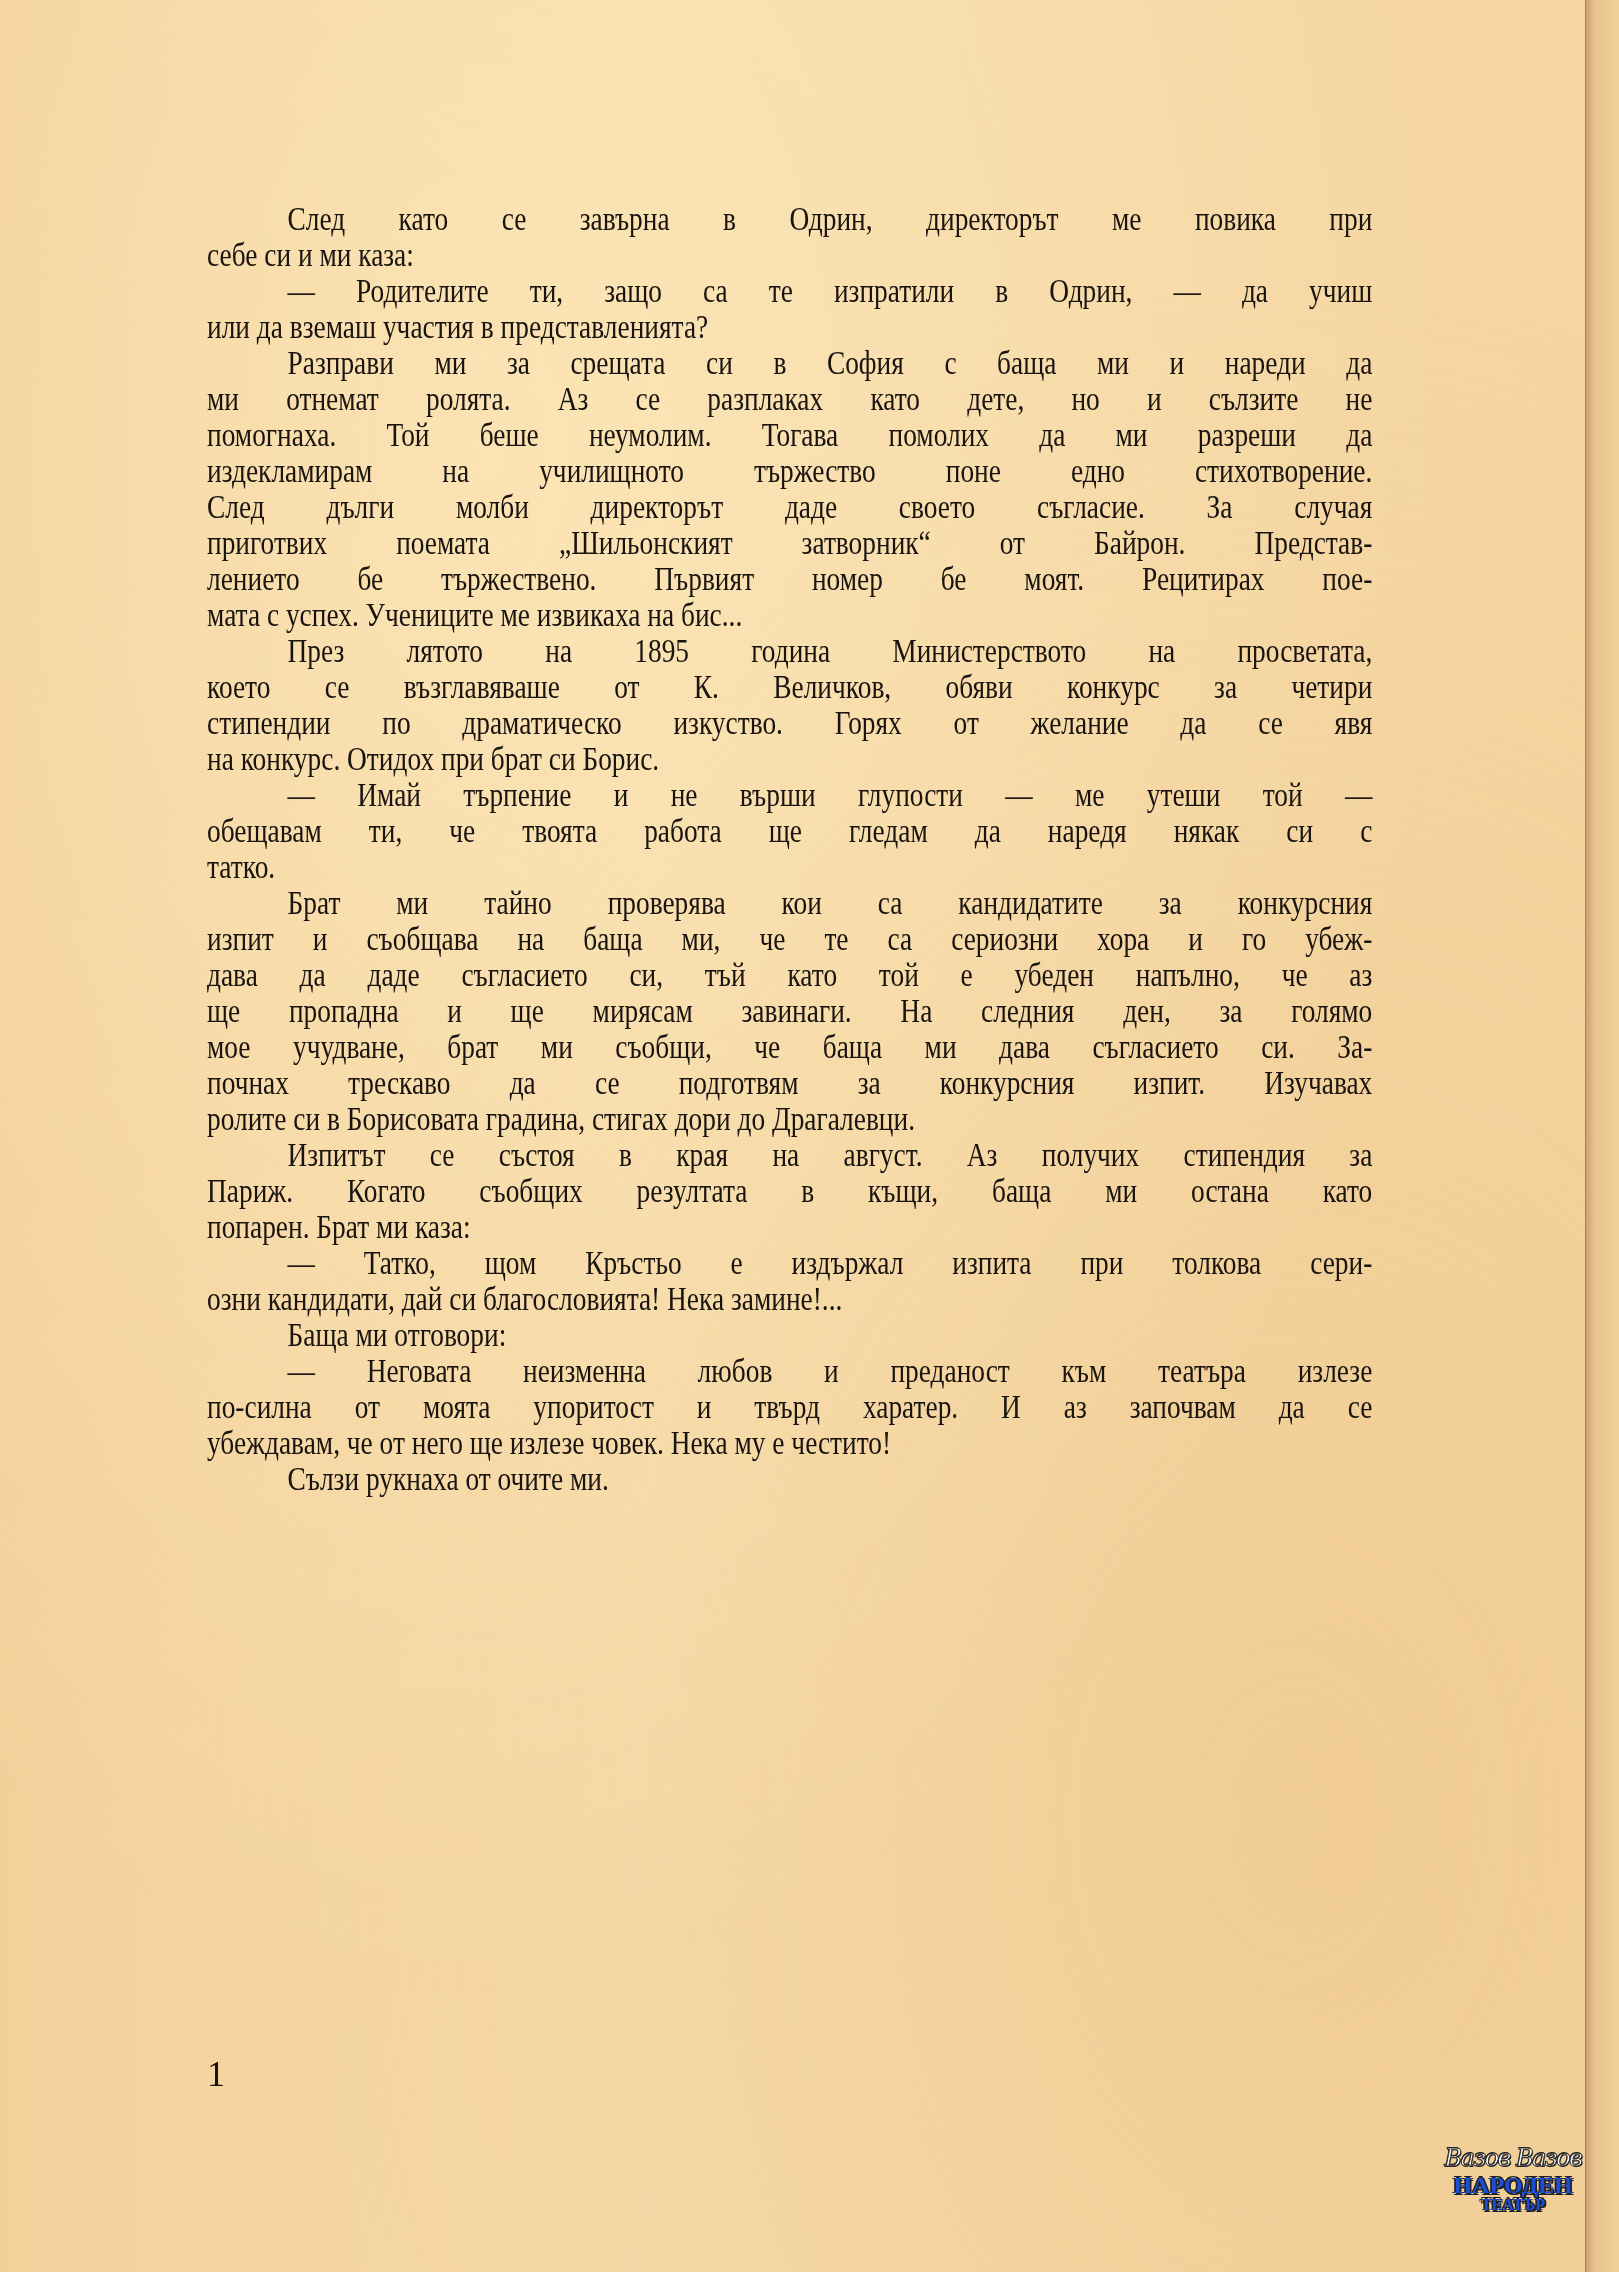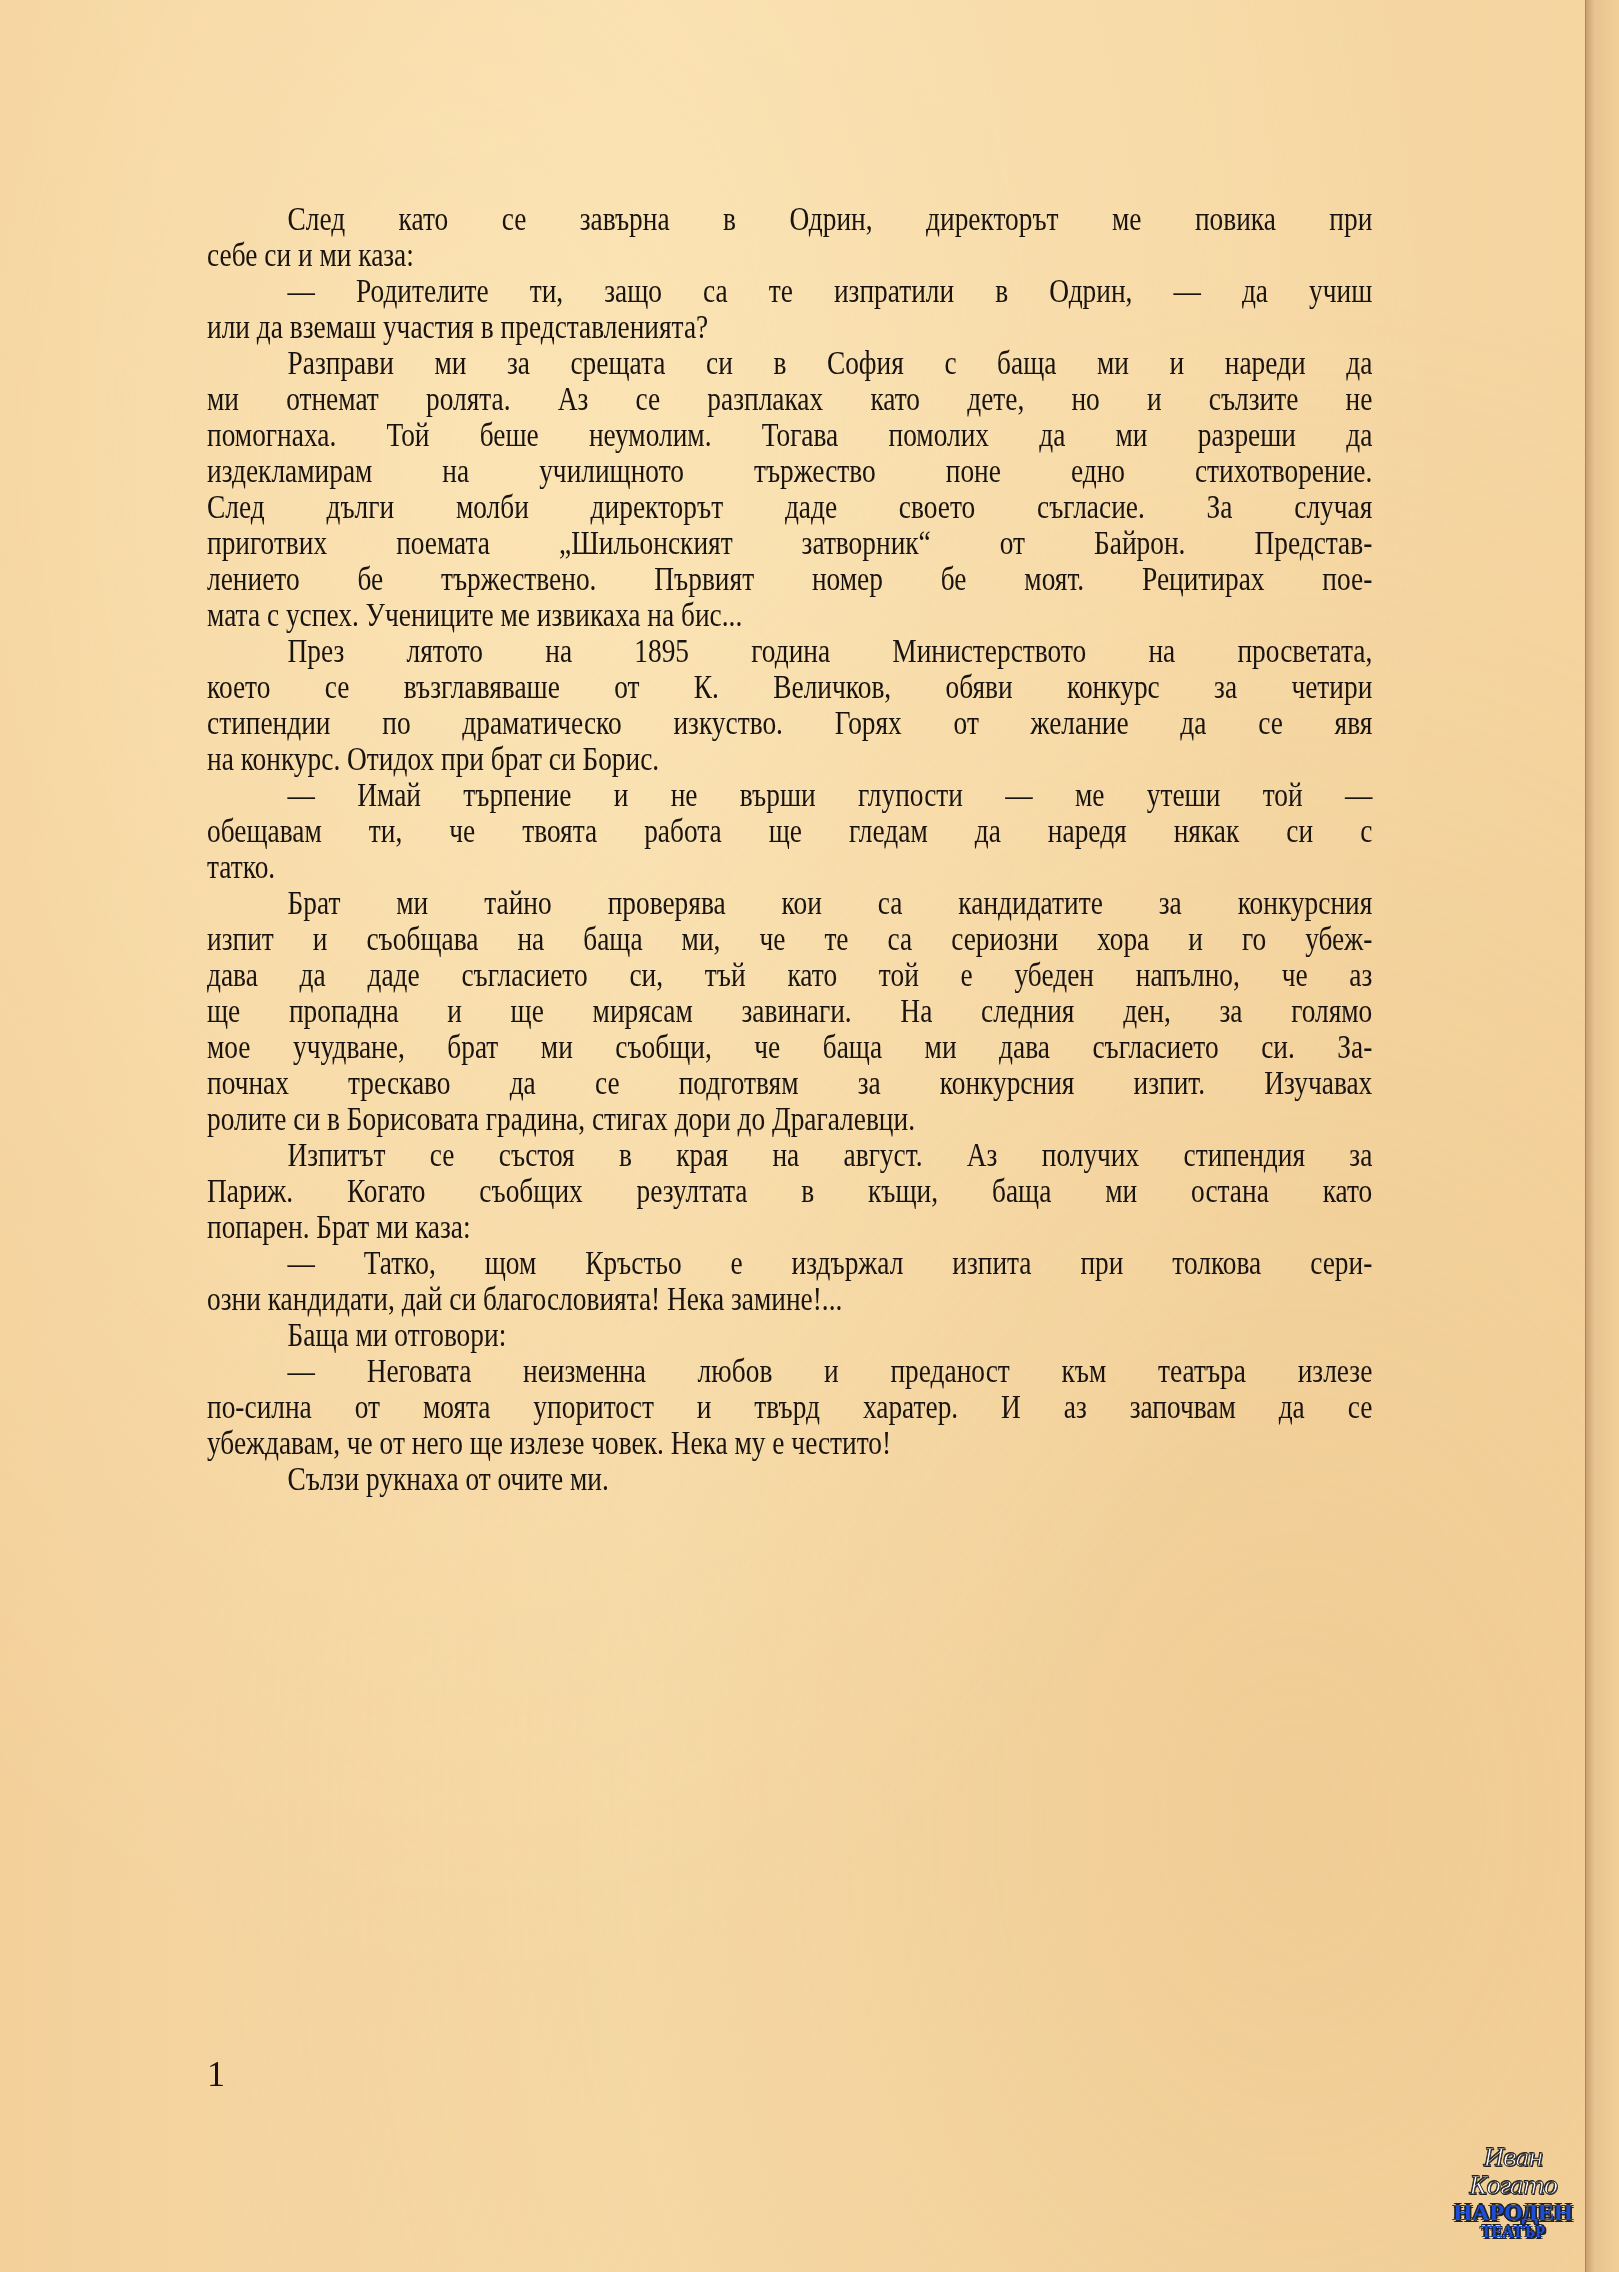--- a/index.html
+++ b/index.html
@@ -86,17 +86,17 @@
     <span class="line indent last">Баща ми отговори:</span>
     <span class="line indent">— Неговата неизменна любов и преданост към театъра излезе</span>
     <span class="line">по-силна от моята упоритост и твърд харатер. И аз започвам да се</span>
     <span class="line last">убеждавам, че от него ще излезе човек. Нека му е честито!</span>
     <span class="line indent last">Сълзи рукнаха от очите ми.</span>
   </div>
 
 <div class="page-number">1</div>
 
 <div class="stamp">
-  <div class="stamp-script">Иван Когато</div>
+  <div class="stamp-script">Вазов Вазов</div>
   <div class="stamp-line l1">НАРОДЕН</div>
   <div class="stamp-line l2">ТЕАТЪР</div>
 </div>
 
 
 </body></html>

